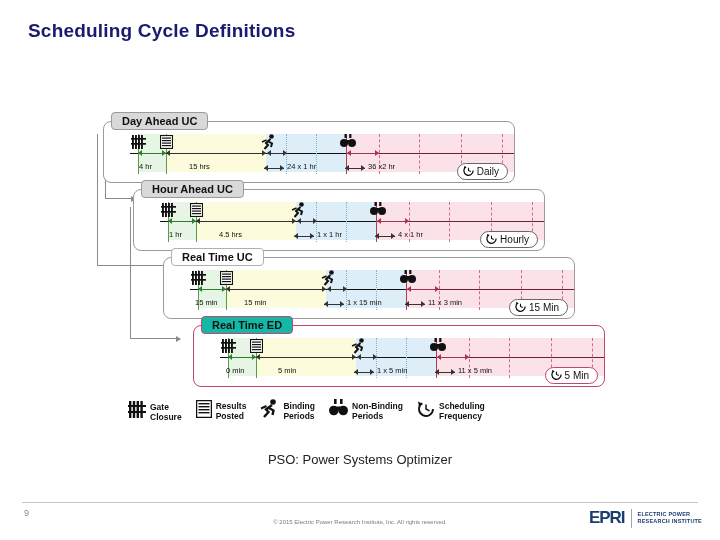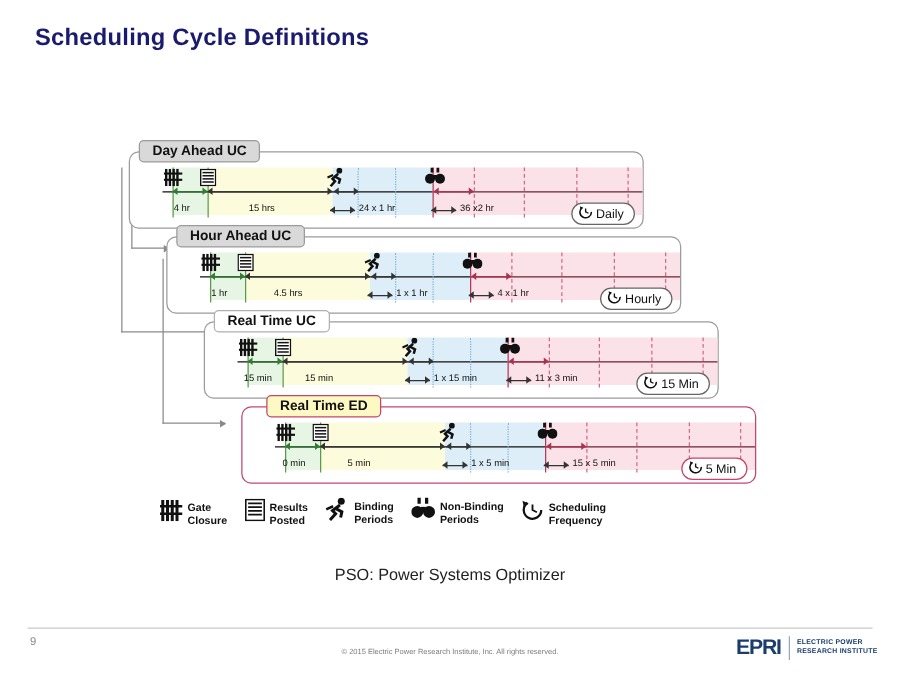--- a/index.html
+++ b/index.html
@@ -41,21 +41,21 @@
     position:absolute; top:0; left:8px;
     height:18px; padding:0 10px;
     display:flex; align-items:center;
     font-size:11px; font-weight:bold; color:#111;
     border:1px solid #9b9b9b; border-radius:4px;
     background:#d9d9d9;
     z-index:4;
     white-space:nowrap;
   }
   .cycle-tab.light { background:#ffffff; border-color:#b0b0b0; }
-  .cycle-tab.pinkish { background:#fef9c3; border-color:#c3476d; color:#111;margin-left:12px; }
+  .cycle-tab.pinkish { background:#14b8a6; border-color:#c3476d; color:#111; }
 
   .cycle-body {
     position:absolute; top:9px; left:0;
     height:62px;
     border:1px solid #9b9b9b; border-radius:8px;
     background:#ffffff;
     z-index:2;
   }
   .cycle-body.pinkish { border-color:#c3476d; }
 
@@ -248,21 +248,21 @@
           <div class="ah l"></div>
           <div class="ah r"></div>
       </div>
       <div class="minibar" style="left:241px;">
         <div class="bar"></div>
           <div class="ah l"></div>
           <div class="ah r"></div>
       </div>
 
       <span class="lab" style="left:35px;  top:40px;">4 hr</span>
-      <span class="lab" style="left:95px;  top:40px;">15 hrs</span>
+      <span class="lab" style="left:85px;  top:40px;">15 hrs</span>
       <span class="lab" style="left:183px; top:40px;">24 x 1 hr</span>
       <span class="lab" style="left:264px; top:40px;">36 x2 hr</span>
 
       <div class="freq-badge">
         <span>
           <svg width="11" height="11" viewBox="0 0 12 12">
             <path d="M11 6 A5 5 0 1 1 3 2.2" stroke="#111" stroke-width="1.4" fill="none"></path>
             <path d="M6 3 L6 6 L8.5 7.2" stroke="#111" stroke-width="1.2" fill="none"></path>
             <path d="M1 1 L4 2.5 L1.5 4" fill="#111"></path>
           </svg>
@@ -571,21 +571,21 @@
       </div>
       <div class="minibar" style="left:241px;">
         <div class="bar"></div>
           <div class="ah l"></div>
           <div class="ah r"></div>
       </div>
 
       <span class="lab" style="left:32px;  top:40px;">0 min</span>
       <span class="lab" style="left:84px;  top:40px;">5 min</span>
       <span class="lab" style="left:183px; top:40px;text-align:center;">1 x 5 min</span>
-      <span class="lab" style="left:264px; top:40px;">15 x 5 min</span>
+      <span class="lab" style="left:264px; top:40px;">11 x 5 min</span>
 
       <div class="freq-badge pinkish">
         <span>
           <svg width="11" height="11" viewBox="0 0 12 12">
             <path d="M11 6 A5 5 0 1 1 3 2.2" stroke="#111" stroke-width="1.4" fill="none"></path>
             <path d="M6 3 L6 6 L8.5 7.2" stroke="#111" stroke-width="1.2" fill="none"></path>
             <path d="M1 1 L4 2.5 L1.5 4" fill="#111"></path>
           </svg>
         </span>
         <span>5 Min</span>

